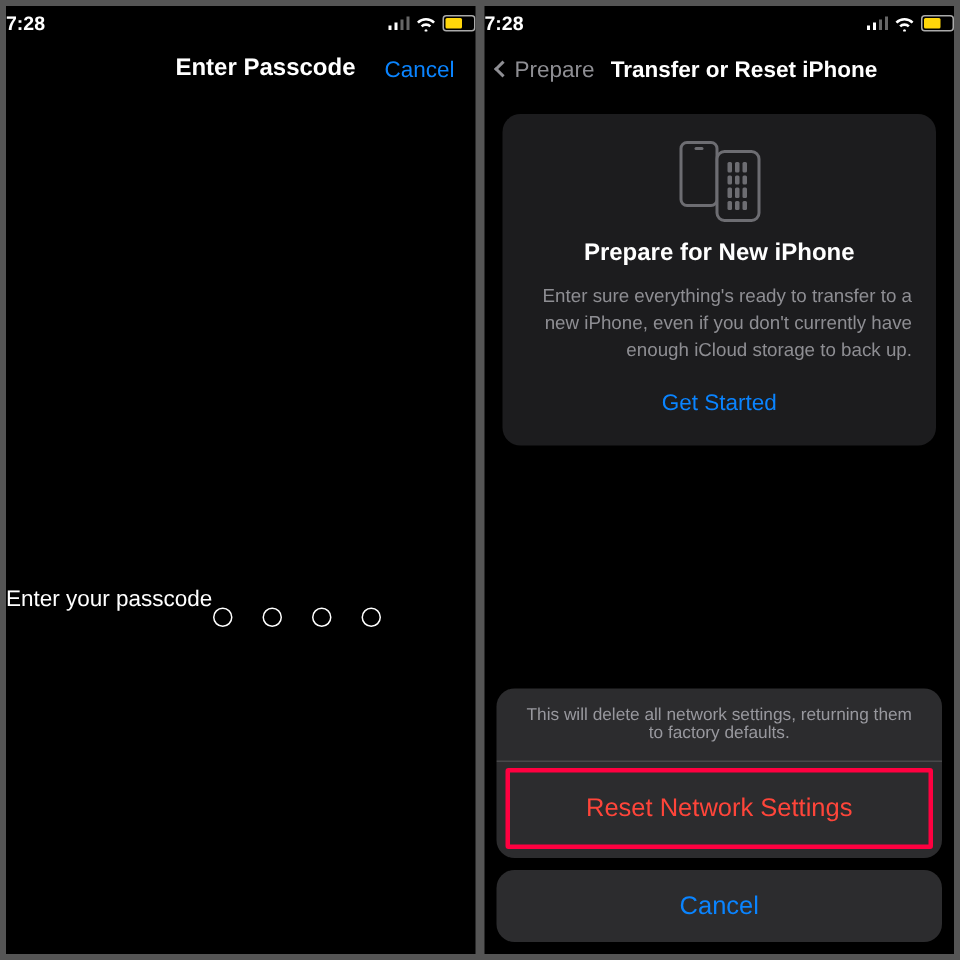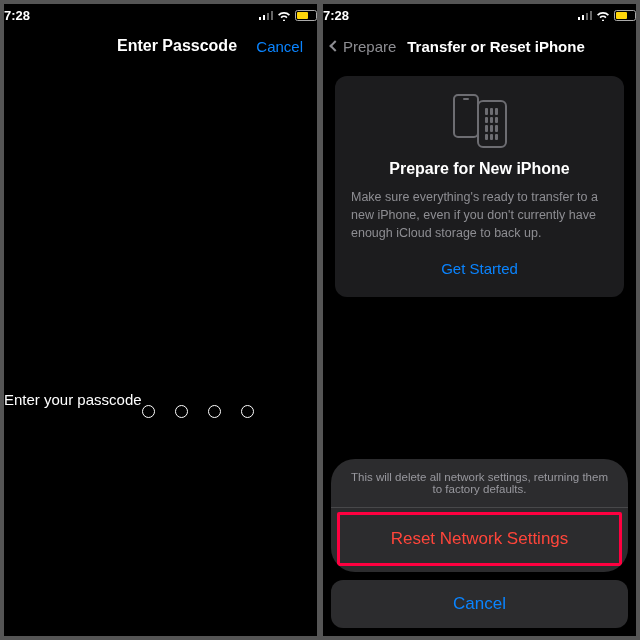--- a/index.html
+++ b/index.html
@@ -74,21 +74,21 @@
   }
   .pass-prompt { font-size: 15px; margin-bottom: 24px; }
   .dots { display:flex; gap: 20px; }
   .dot {
     width: 13px; height: 13px; border: 1.5px solid #fff; border-radius: 50%;
   }
   
   .content { flex:1; padding: 10px 12px 0 12px; position: relative; }
   .card {
     background: #1c1c1e; border-radius: 12px; padding: 18px 16px 20px 16px;
-    display:flex; flex-direction:column; align-items:center; text-align:left;
+    display:flex; flex-direction:column; align-items:center; text-align:right;
   }
   .devices {
     width: 54px; height: 54px; position: relative; margin-bottom: 12px;
   }
   .dev-phone {
     position:absolute; left:0; top:0; width:26px; height:44px; border:2px solid #6d6d72; border-radius:5px;
   }
   .dev-phone::before{content:"";position:absolute;top:2px;left:50%;transform:translateX(-50%);width:6px;height:2px;background:#6d6d72;border-radius:1px;}
   .dev-phone2 {
     position:absolute; right:0; bottom:0; width:30px; height:48px; border:2px solid #6d6d72; border-radius:6px;
@@ -100,21 +100,21 @@
   .dev-grid span{background:#6d6d72;border-radius:1px;}
   .card-title { color:#fff; font-size:16px; font-weight:600; margin-bottom:10px;}
   .card-desc { color:#8e8e93; font-size:12.5px; line-height:1.45; margin-bottom:18px;}
   .card-link { color:#0a84ff; font-size:15px;}
   
   .sheet {
     position:absolute; left:8px; right:8px; bottom:8px;
     display:flex; flex-direction:column; gap:8px;
   }
   .sheet-top {
-    background:#2c2c2e; border-radius:24px; overflow:hidden;
+    background:#2c2c2e; border-radius:12px; overflow:hidden;
     display:flex; flex-direction:column;margin-top:20px;
   }
   .sheet-msg {
     color:#98989e; font-size:11.5px; text-align:center; padding:12px 16px;
     border-bottom:0.5px solid #48484a;
   }
   .sheet-action {
     text-align:center; padding:14px 0; font-size:17px; color:#ff453a;
     border:3px solid #ff0040; margin:4px 6px 6px 6px; border-radius:2px;
     background:#2c2c2e;
@@ -200,21 +200,21 @@
               <span></span>
               <span></span>
               <span></span>
               <span></span>
               <span></span>
               <span></span>
             </div>
           </div>
       </div>
       <div class="card-title">Prepare for New iPhone</div>
-      <div class="card-desc">Make sure everything's ready to transfer to a new iPhone, even if you don't currently have enough iCloud storage to back up.</div>
+      <div class="card-desc">Enter sure everything's ready to transfer to a new iPhone, even if you don't currently have enough iCloud storage to back up.</div>
       <div class="card-link">Get Started</div>
     </div>
 
     <div class="sheet">
       <div class="sheet-top">
         <div class="sheet-msg">This will delete all network settings, returning them to factory defaults.</div>
         <div class="sheet-action">Reset Network Settings</div>
       </div>
       <div class="sheet-cancel">Cancel</div>
     </div>

